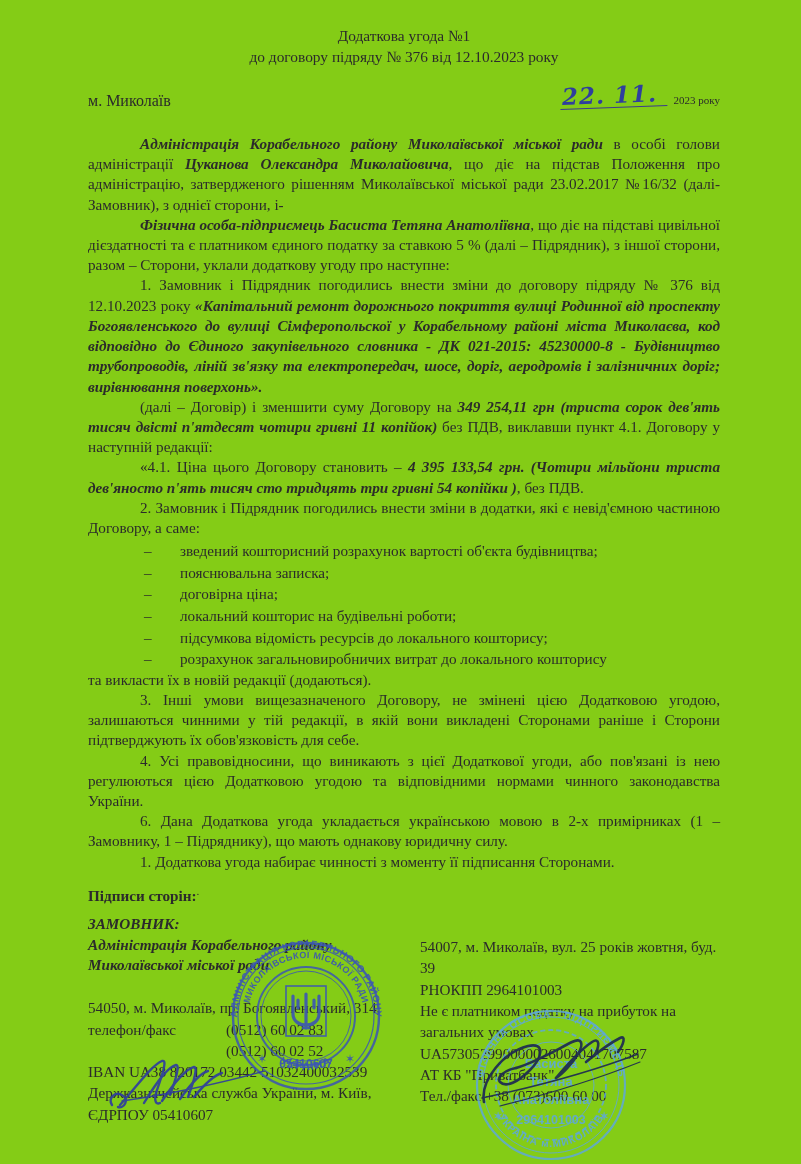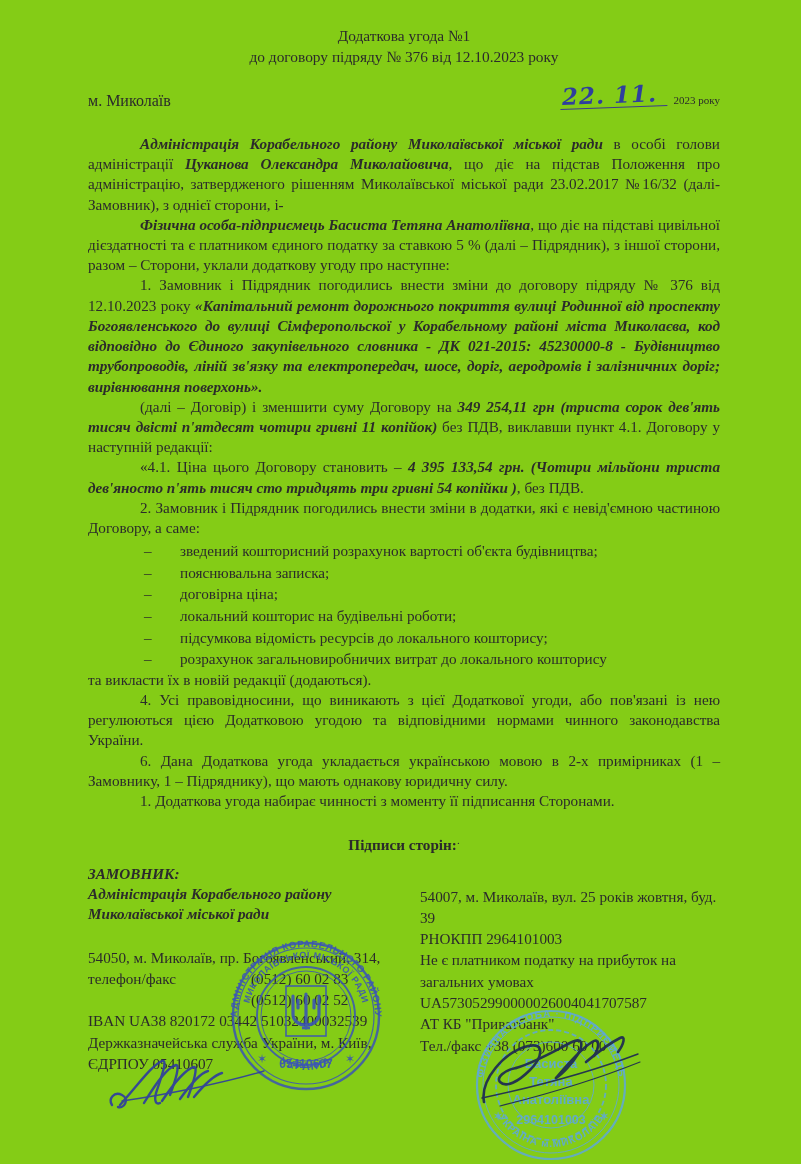--- a/index.html
+++ b/index.html
@@ -90,23 +90,22 @@
     line-height: 1.42;
   }
   ul.annex li .dash {
     position: absolute;
     left: 56px;
     top: 0;
   }
 
   
   .sign-head {
-    text-align: center;
     font-weight: 700;
-    margin-top: 22px;
+    margin-top: 12px;
     position: relative;
   }
   .sign-head .tick {
     font-weight: 400;
     font-size: 11px;
     vertical-align: super;
   }
   .cols {
     display: flex;
     margin-top: 8px;
@@ -116,21 +115,20 @@
     box-sizing: border-box;
   }
   .col.right { padding-left: 16px; }
   .party-title { font-weight: 700; line-height: 1.34; font-style: italic; }
   .req {
     margin-top: 22px;
     line-height: 1.4;
   }
   .phone-row {
     display: flex;
-    gap: 25px;
   }
   .phone-row .lbl { width: 138px; }
 
   
   .ink {
     position: absolute;
     pointer-events: none;
   }
 
   
@@ -188,20 +186,21 @@
       <li><span class="dash">–</span><span>зведений кошторисний розрахунок вартості об'єкта будівництва;</span></li>
       <li><span class="dash">–</span><span>пояснювальна записка;</span></li>
       <li><span class="dash">–</span><span>договірна ціна;</span></li>
       <li><span class="dash">–</span><span>локальний кошторис на будівельні роботи;</span></li>
       <li><span class="dash">–</span><span>підсумкова відомість ресурсів до локального кошторису;</span></li>
       <li><span class="dash">–</span><span>розрахунок загальновиробничих витрат до локального кошторису</span></li>
     </ul>
 
     <p class="par noind">та викласти їх в новій редакції (додаються).</p>
 
+    <p class="par">3. Інші умови вищезазначеного Договору, не змінені цією Додатковою угодою, залишаються чинними у тій редакції, в якій вони викладені Сторонами раніше і Сторони підтверджують їх обов'язковість для себе.</p>
     <p class="par">4. Усі правовідносини, що виникають з цієї Додаткової угоди, або пов'язані із нею регулюються цією Додатковою угодою та відповідними нормами чинного законодавства України.</p>
     <p class="par">6. Дана Додаткова угода укладається українською  мовою в 2-х примірниках (1 – Замовнику, 1 – Підряднику), що мають однакову юридичну силу.</p>
     <p class="par">1. Додаткова угода набирає чинності з моменту її підписання Сторонами.</p>
 
     <div class="sign-head">
       <span>Підписи сторін:</span><span class="tick">.</span>
     </div>
 
     <div class="cols">
 

